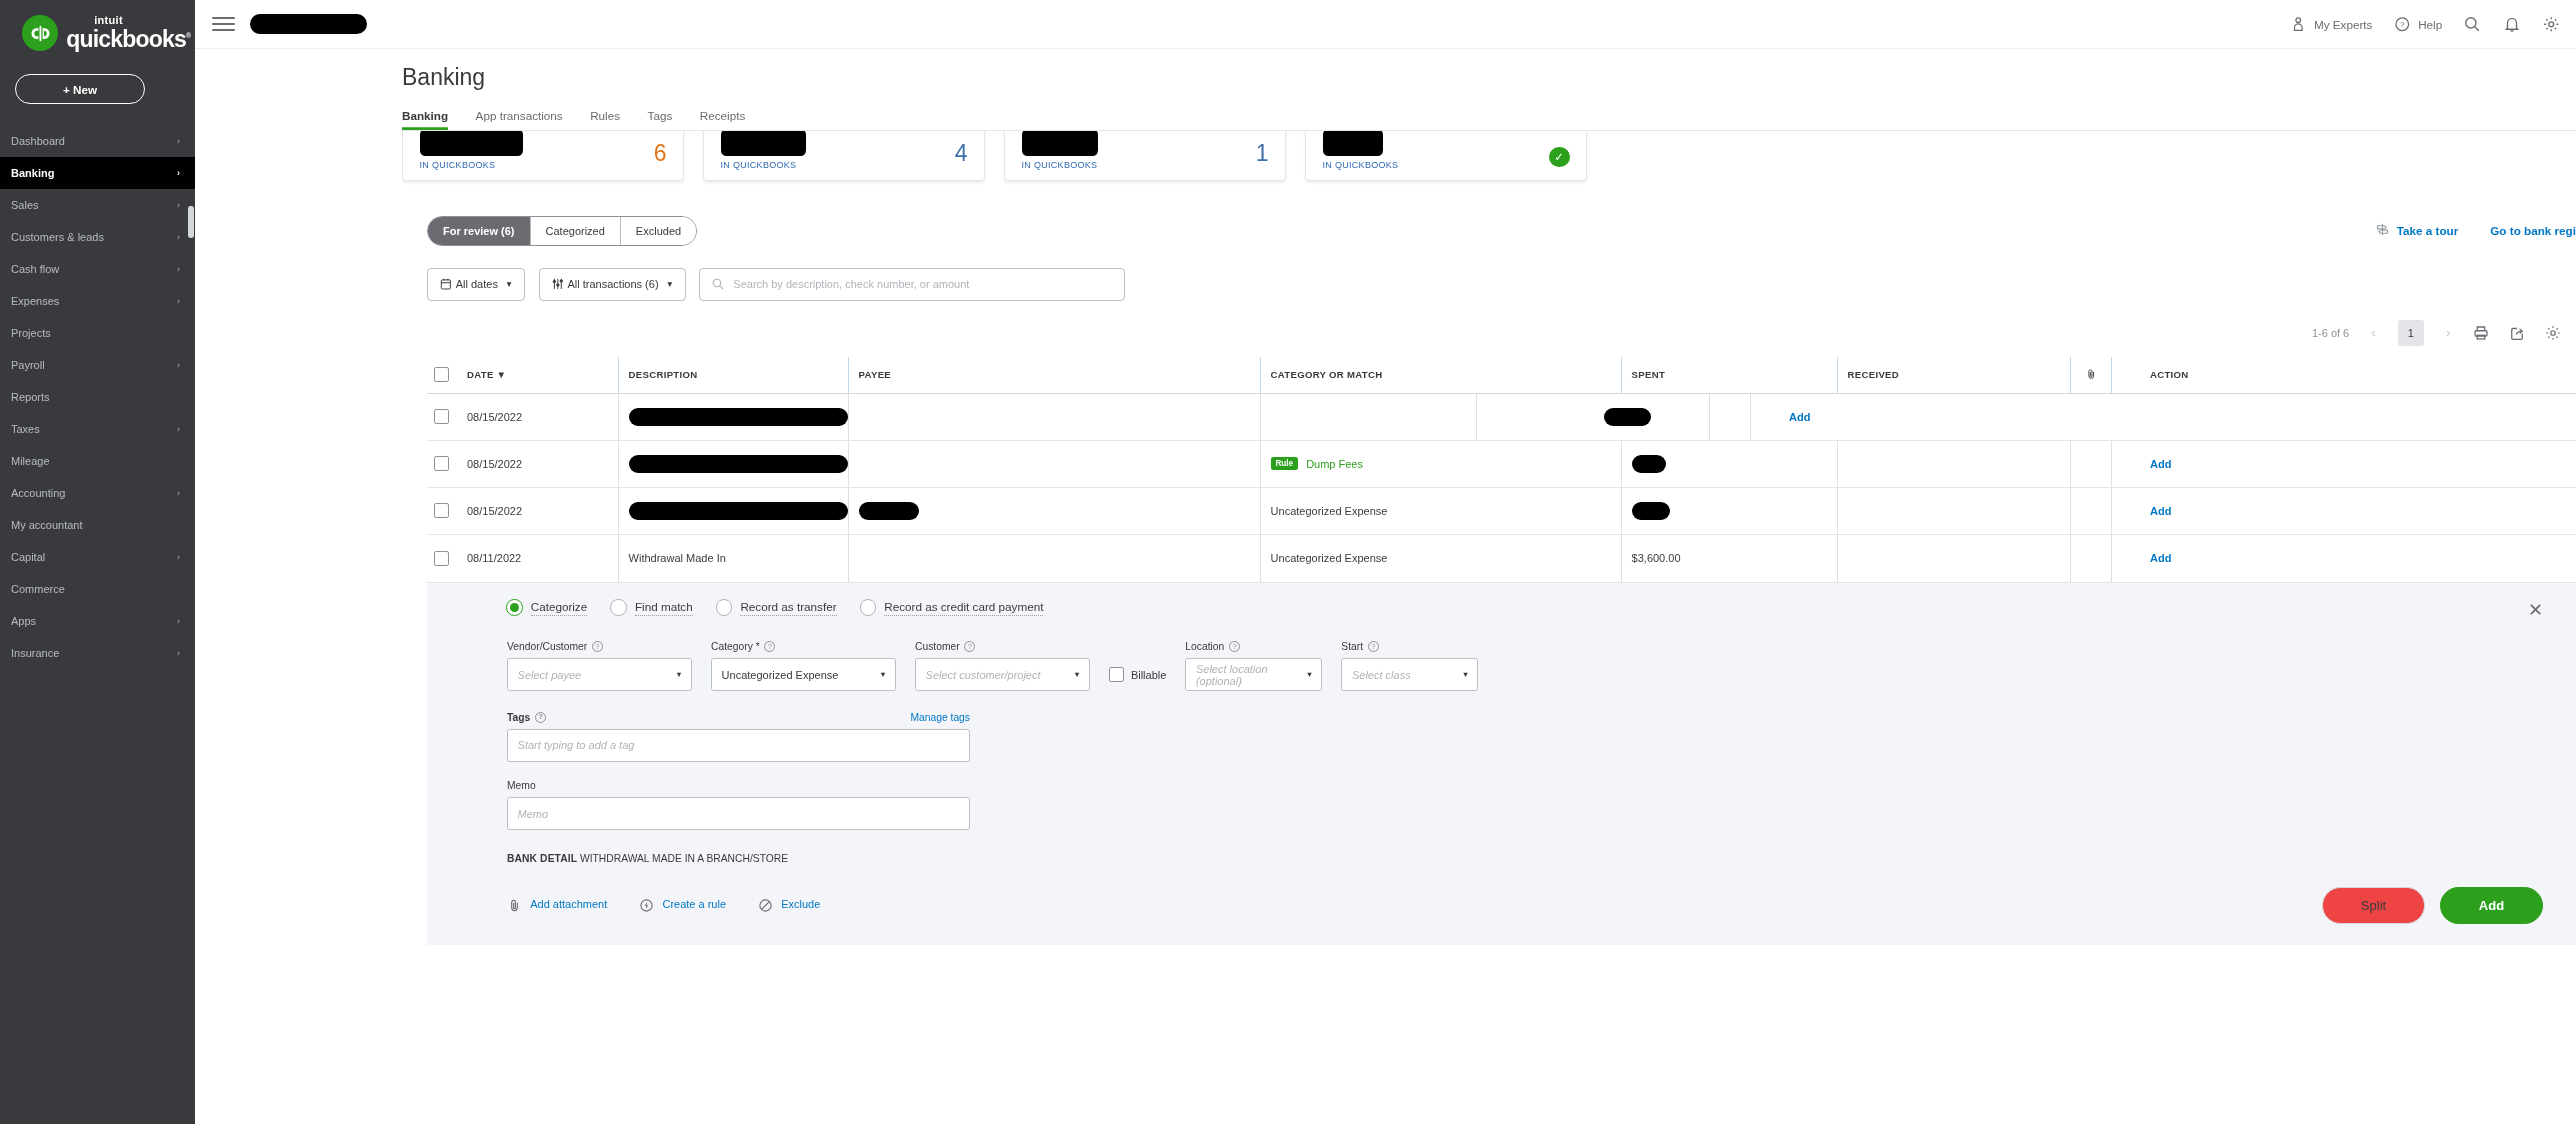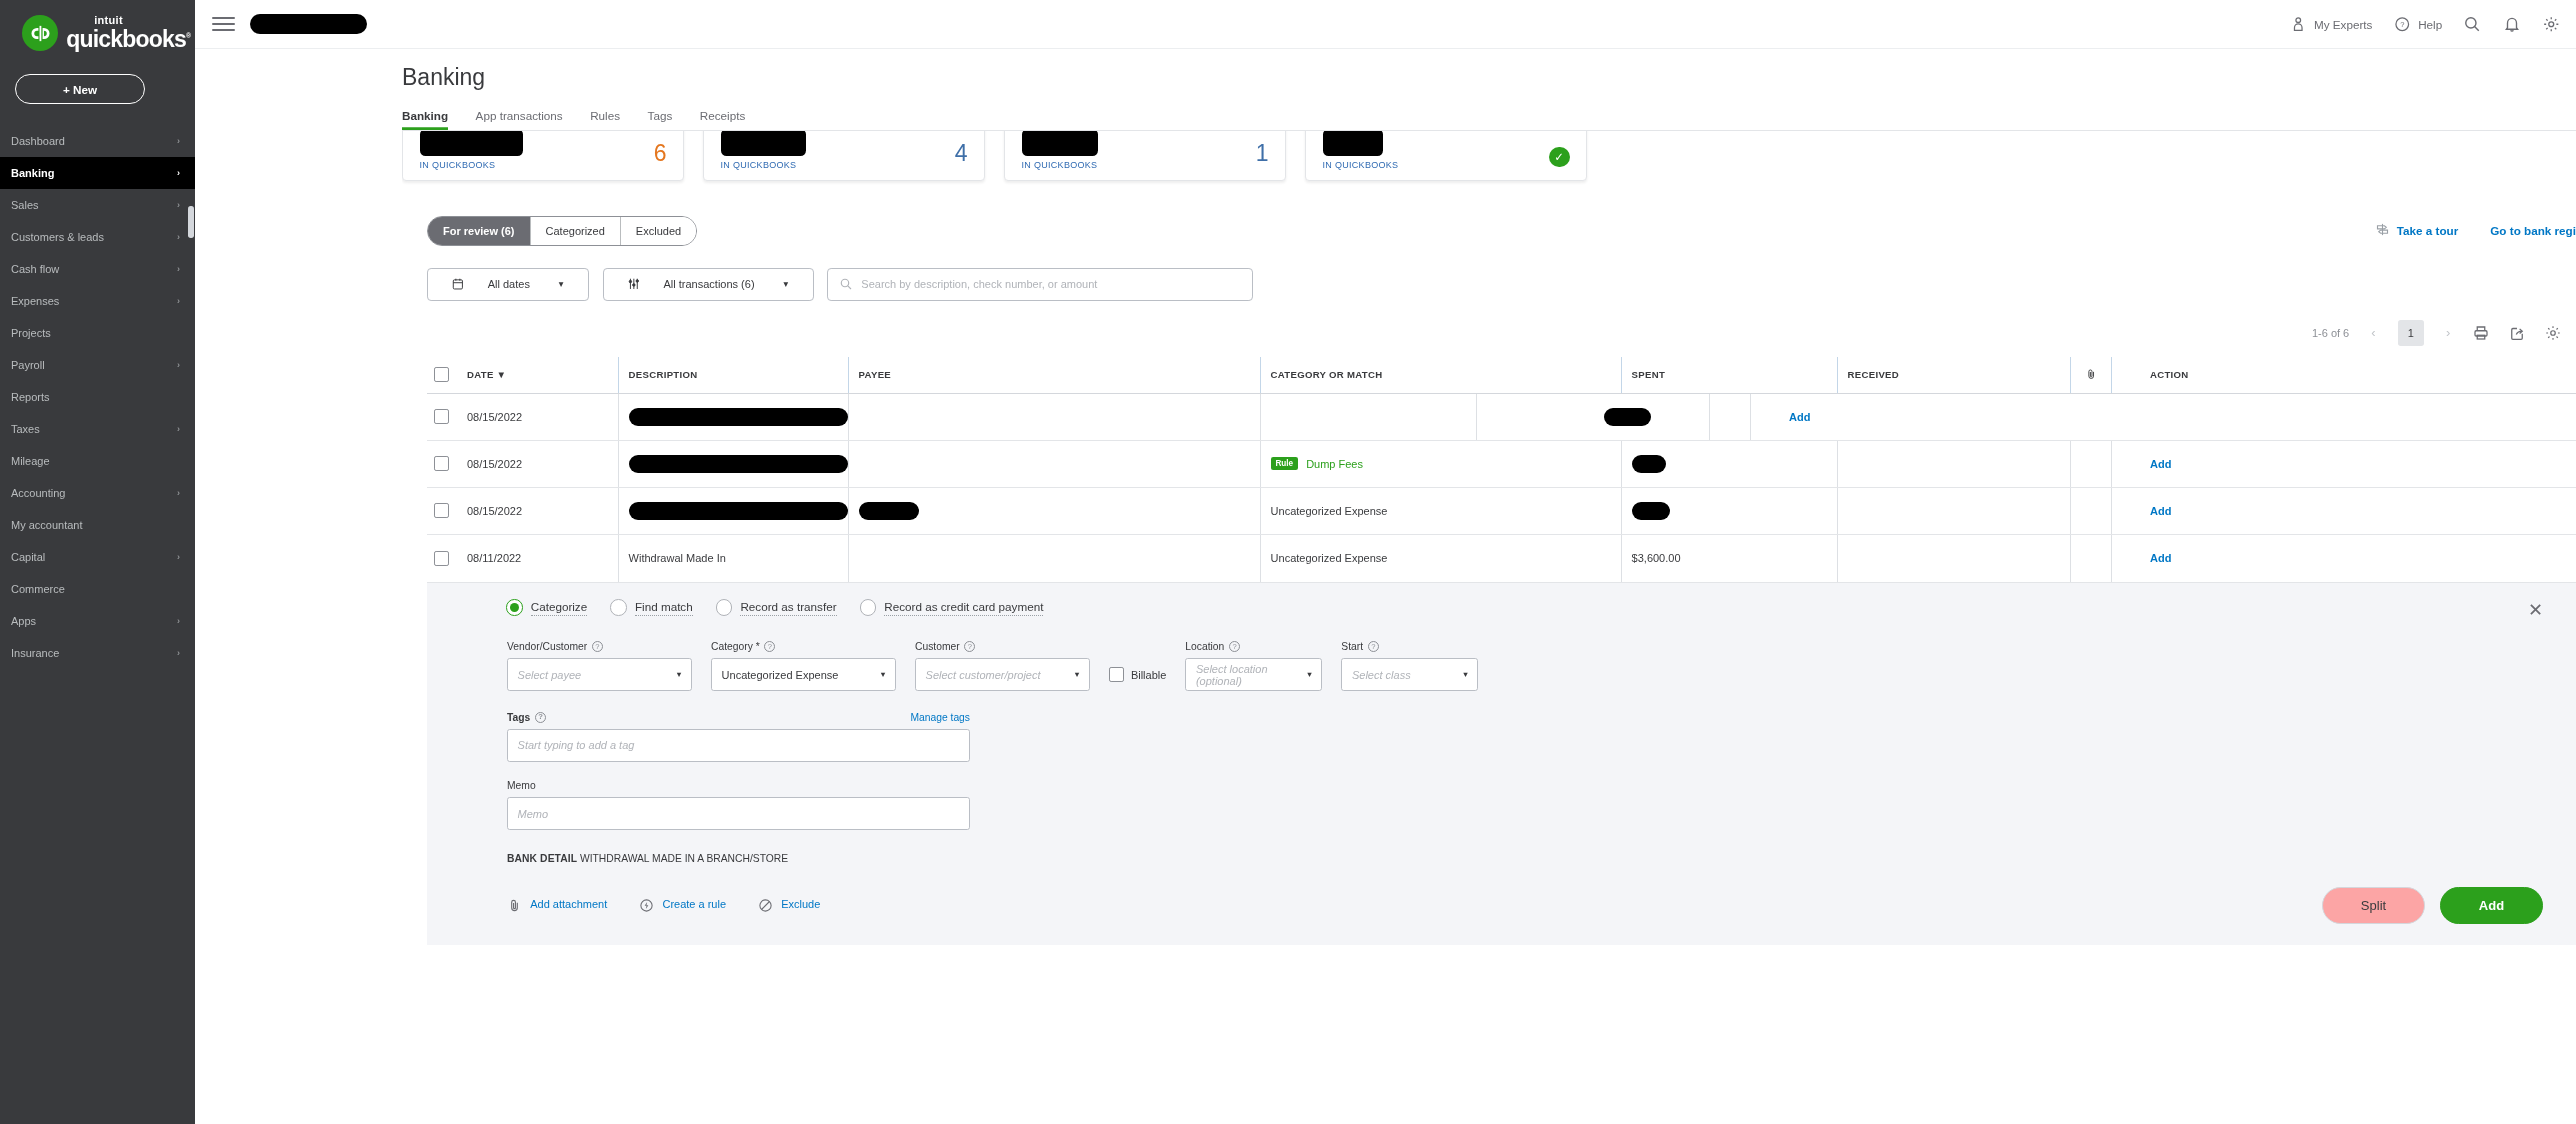--- a/index.html
+++ b/index.html
@@ -102,21 +102,21 @@
   .seg-btn:last-child { border-right: none; }
   .seg-btn.active { background: #6b6c72; color: #fff; font-weight: 700; }
 
   .review-right { margin-left: auto; display: flex; align-items: center; gap: 32px; padding-right: 0px; }
   .link-blue { color: #0077c5; font-size: 11.7px; font-weight: 600; cursor: pointer; display:flex; align-items:center; gap:6.9px;}
 
   
   .filters { display: flex; gap: 13.7px; padding: 22px 0 0 232px; align-items: center; }
   .pill {
     height: 33px; border: 0.7px solid #babec5; border-radius: 4.1px; background: #fff;
-    display: flex; align-items: center; gap: 23px; padding: 0 23px; font-size: 11px;
+    display: flex; align-items: center; gap: 3px; padding: 0 11px; font-size: 11px;
     color: #393a3d; cursor: pointer;
   }
   .pill .caret { font-size: 8.2px; color: #393a3d; margin-left: 4.1px;}
   .searchbox {
     height: 33px; width: 426px; border: 0.7px solid #babec5; border-radius: 4.1px;
     display: flex; align-items: center; gap: 8.2px; padding: 0 11px;
     color: #8d9096; font-size: 11px; background:#fff;
   }
   .searchbox input {
     border: none; outline: none; font-size: 11px; color: #393a3d;
@@ -221,21 +221,21 @@
 
   .panel-actions { display: flex; align-items: center; padding: 23px 0 20.6px 80px; gap: 32px; }
   .pa-item { display: flex; gap: 8.2px; color: #0077c5; font-size: 11px; cursor: pointer;}
   .pa-ico { color: #6b6c72; display:flex; align-items:center; }
   .btn-group { margin-left: auto; display: flex; gap: 15px; padding-right: 33px; }
   .btn {
     height: 37px; border-radius: 18.5px; display: flex; align-items: center;
     justify-content: center; font-size: 13px; cursor: pointer;
     font-family: "Liberation Sans", sans-serif;
   }
-  .btn-split { width: 103px; background: #fca5a5; border: 0.7px solid #d4d7dc; color: #393a3d; }
+  .btn-split { width: 103px; background: #ef4444; border: 0.7px solid #d4d7dc; color: #393a3d; }
   .btn-add { width: 103px; background: #2ca01c; border: 0.7px solid #2ca01c; color: #fff; font-weight: 700; }
 
   .scroll-nub { position:absolute; right:1.4px; top:206px; width:5.5px; height:32px;
                 background:#d4d7dc; border-radius:2.7px; }
 </style>
 </head>
 <body>
 
 <div class="app">
 

